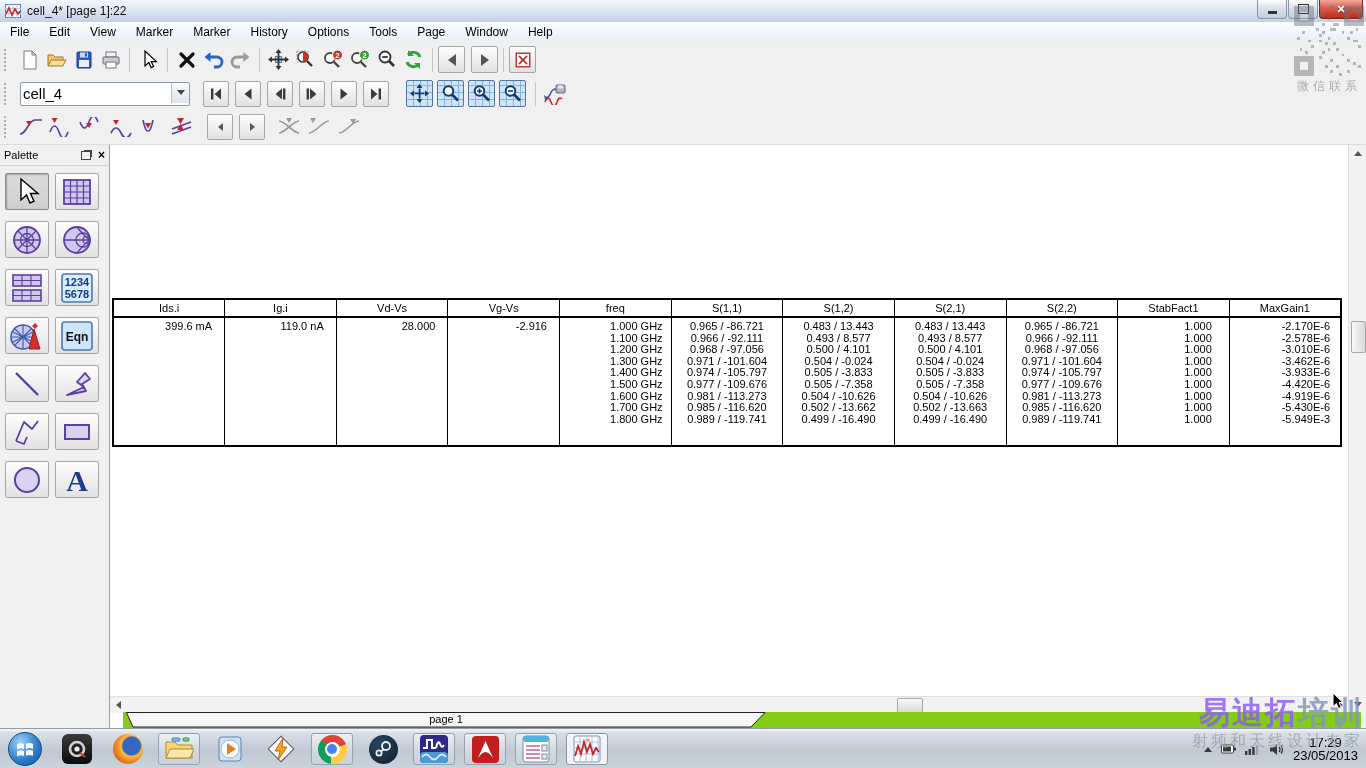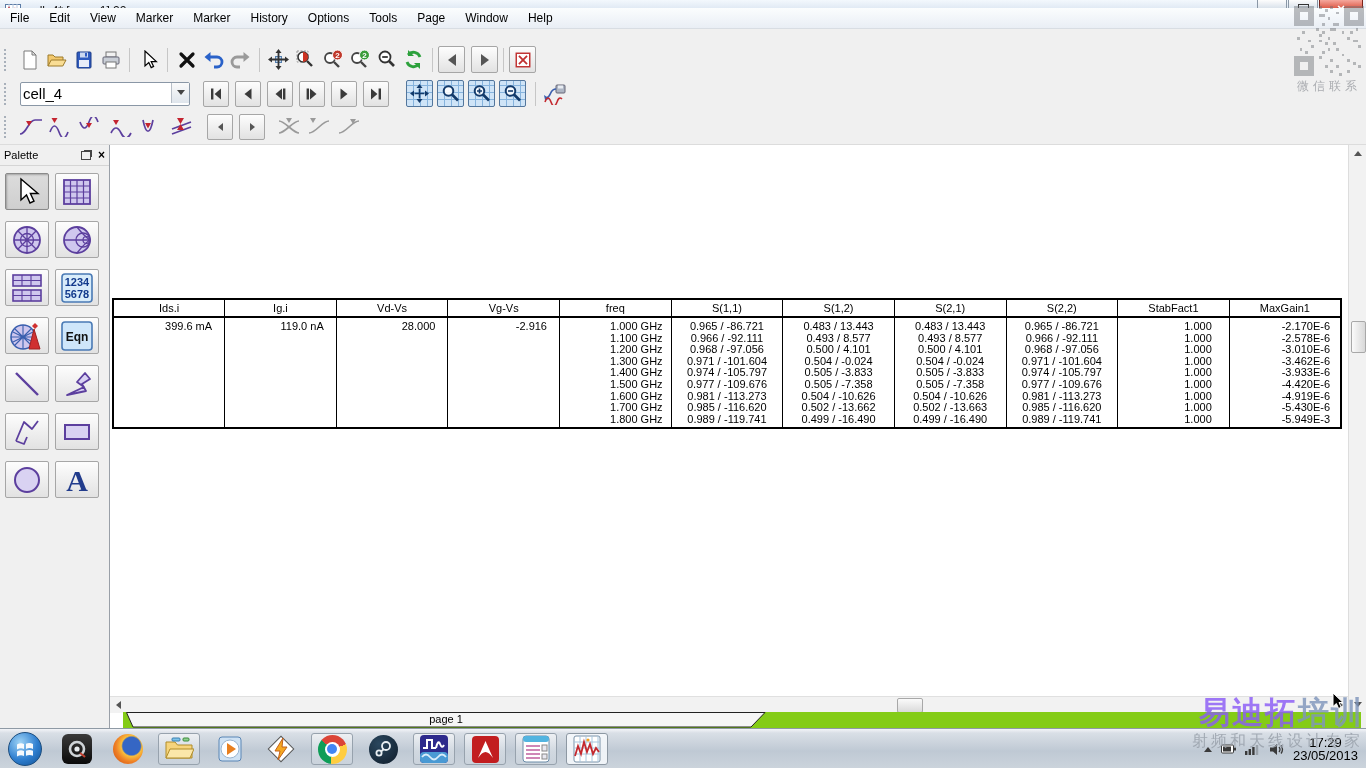--- a/index.html
+++ b/index.html
@@ -14,21 +14,21 @@
   .title-text{font-size:12px;color:#111;}
   .win-btns{position:absolute;right:3px;top:0;display:flex;gap:1px;}
   .win-btn{width:28px;height:18px;border:1px solid #8a97a6;border-top:none;border-radius:0 0 4px 4px;
     background:linear-gradient(#fdfdfd,#d6dfe9 50%,#c2cfdc);display:flex;align-items:center;justify-content:center;}
   .win-btn.close{width:42px;background:linear-gradient(#f5a79d,#dd5a48 45%,#bb2a1a);border-color:#7d241a;}
   .glyph-min{width:9px;height:3px;background:#333;margin-top:7px;}
   .glyph-max{width:9px;height:8px;border:1.5px solid #333;}
   .glyph-x{color:#fff;font-weight:bold;font-size:11px;text-shadow:0 1px 1px #7a1b10;}
 
   
-  .menubar{position:absolute;left:0;top:8px;width:1366px;height:20px;
+  .menubar{position:absolute;left:0;top:22px;width:1366px;height:20px;
     background:linear-gradient(#fbfdfe,#e9eef5);border-bottom:1px solid #d8dde3;
     display:flex;align-items:center;}
   .menu-item{padding:2px 10px;font-size:12px;}
 
   
   .toolbar{position:absolute;left:0;width:1366px;background:#f0f0f0;display:flex;align-items:center;
     border-bottom:1px solid #dcdcdc;}
   .tb1{top:42px;height:35px;} .tb2{top:77px;height:33px;} .tb3{top:110px;height:34px;}
   .grip{width:4px;height:22px;border-left:2px dotted #a8b0ba;margin:0 6px 0 4px;}
   .tbtn{width:27px;height:27px;display:flex;align-items:center;justify-content:center;}
@@ -61,21 +61,21 @@
   .pal-btn{width:44px;height:37px;display:flex;align-items:center;justify-content:center;}
   .pal-btn.selected{background:linear-gradient(#dcdcdc,#cfcfcf);border-color:#8a8a8a;
     box-shadow:inset 1px 1px 2px rgba(0,0,0,.25);}
 
   
   .canvas{position:absolute;left:110px;top:145px;width:1238px;height:583px;background:#fff;}
   .dd-table{position:absolute;left:2px;top:153px;width:1230px;border-collapse:collapse;table-layout:fixed;
     border:2px solid #000;font-size:11px;}
   .dd-table th{border:1px solid #000;border-bottom:2px solid #000;font-weight:400;height:14px;padding:1px 2px;
     white-space:nowrap;overflow:hidden;}
-  .dd-table td{border-left:1px solid #000;border-right:1px solid #000;vertical-align:top;padding:3px 0 2px;margin-top:16px;}
+  .dd-table td{border-left:1px solid #000;border-right:1px solid #000;vertical-align:top;padding:3px 0 20px;margin-top:16px;}
   .ln{height:11.6px;line-height:11.6px;white-space:nowrap;}
   .a-right{text-align:right;padding-right:12px;}
   .a-center{text-align:center;}
   .dd-table td:nth-child(5) .a-right{padding-right:8px;}
   .dd-table td:nth-child(10) .a-right{padding-right:17px;}
   .dd-table td:nth-child(11) .a-right{padding-right:10px;}
 
   .hscroll{position:absolute;left:0;top:551px;width:1238px;height:16px;background:#f2f2f2;
     border-top:1px solid #e0e0e0;}
   .hs-arrow{position:absolute;top:1px;width:16px;height:14px;display:flex;align-items:center;justify-content:center;}

